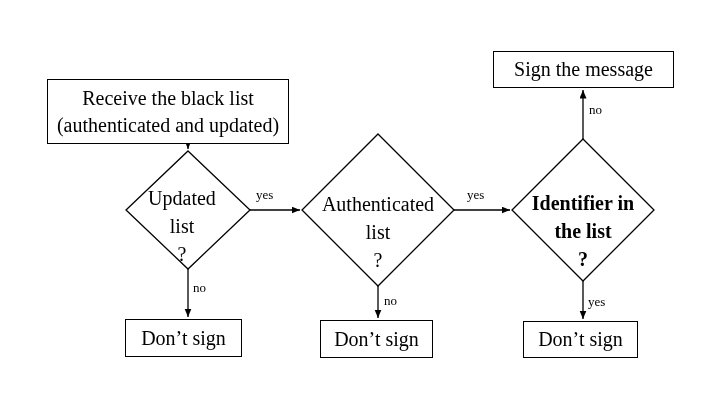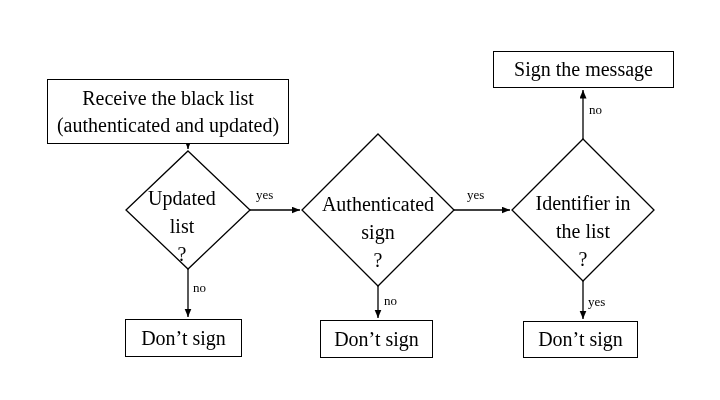--- a/index.html
+++ b/index.html
@@ -43,21 +43,21 @@
     line-height: 15px;
     text-align: center;
   }
   .receive   { left: 47px;  top: 39px;  width: 242px; height: 65px; margin-top: 40px; }
   .sign      { left: 493px; top: 51px;  width: 181px; height: 37px; }
   .ds1       { left: 125px; top: 319px; width: 117px; height: 38px; }
   .ds2       { left: 320px; top: 320px; width: 113px; height: 38px; }
   .ds3       { left: 523px; top: 321px; width: 115px; height: 37px; }
   .dt-updated { left: 107px; top: 184px; width: 150px; }
   .dt-auth    { left: 298px; top: 190px; width: 160px; }
-  .dt-ident   { left: 503px; top: 189px; width: 160px; }
+  .dt-ident   { left: 503px; top: 189px; width: 160px; font-weight: bold; }
   .lb-yes1 { left: 256px; top: 187px; }
   .lb-yes2 { left: 467px; top: 187px; }
   .lb-no1  { left: 193px; top: 280px; }
   .lb-no2  { left: 384px; top: 293px; }
   .lb-yes3 { left: 588px; top: 294px; }
   .lb-no3  { left: 589px; top: 102px; }
 </style>
 </head>
 <body>
 
@@ -86,21 +86,21 @@
   <div class="node receive">Receive the black list
 (authenticated and updated)</div>
 
   <div class="node sign">Sign the message</div>
 
   <div class="dtext dt-updated">Updated
 list
 ?</div>
 
   <div class="dtext dt-auth">Authenticated
-sign
+list
 ?</div>
 
   <div class="dtext dt-ident">Identifier in
 the list
 ?</div>
 
   <div class="node ds1">Don’t sign</div>
 
   <div class="node ds2">Don’t sign</div>
 

